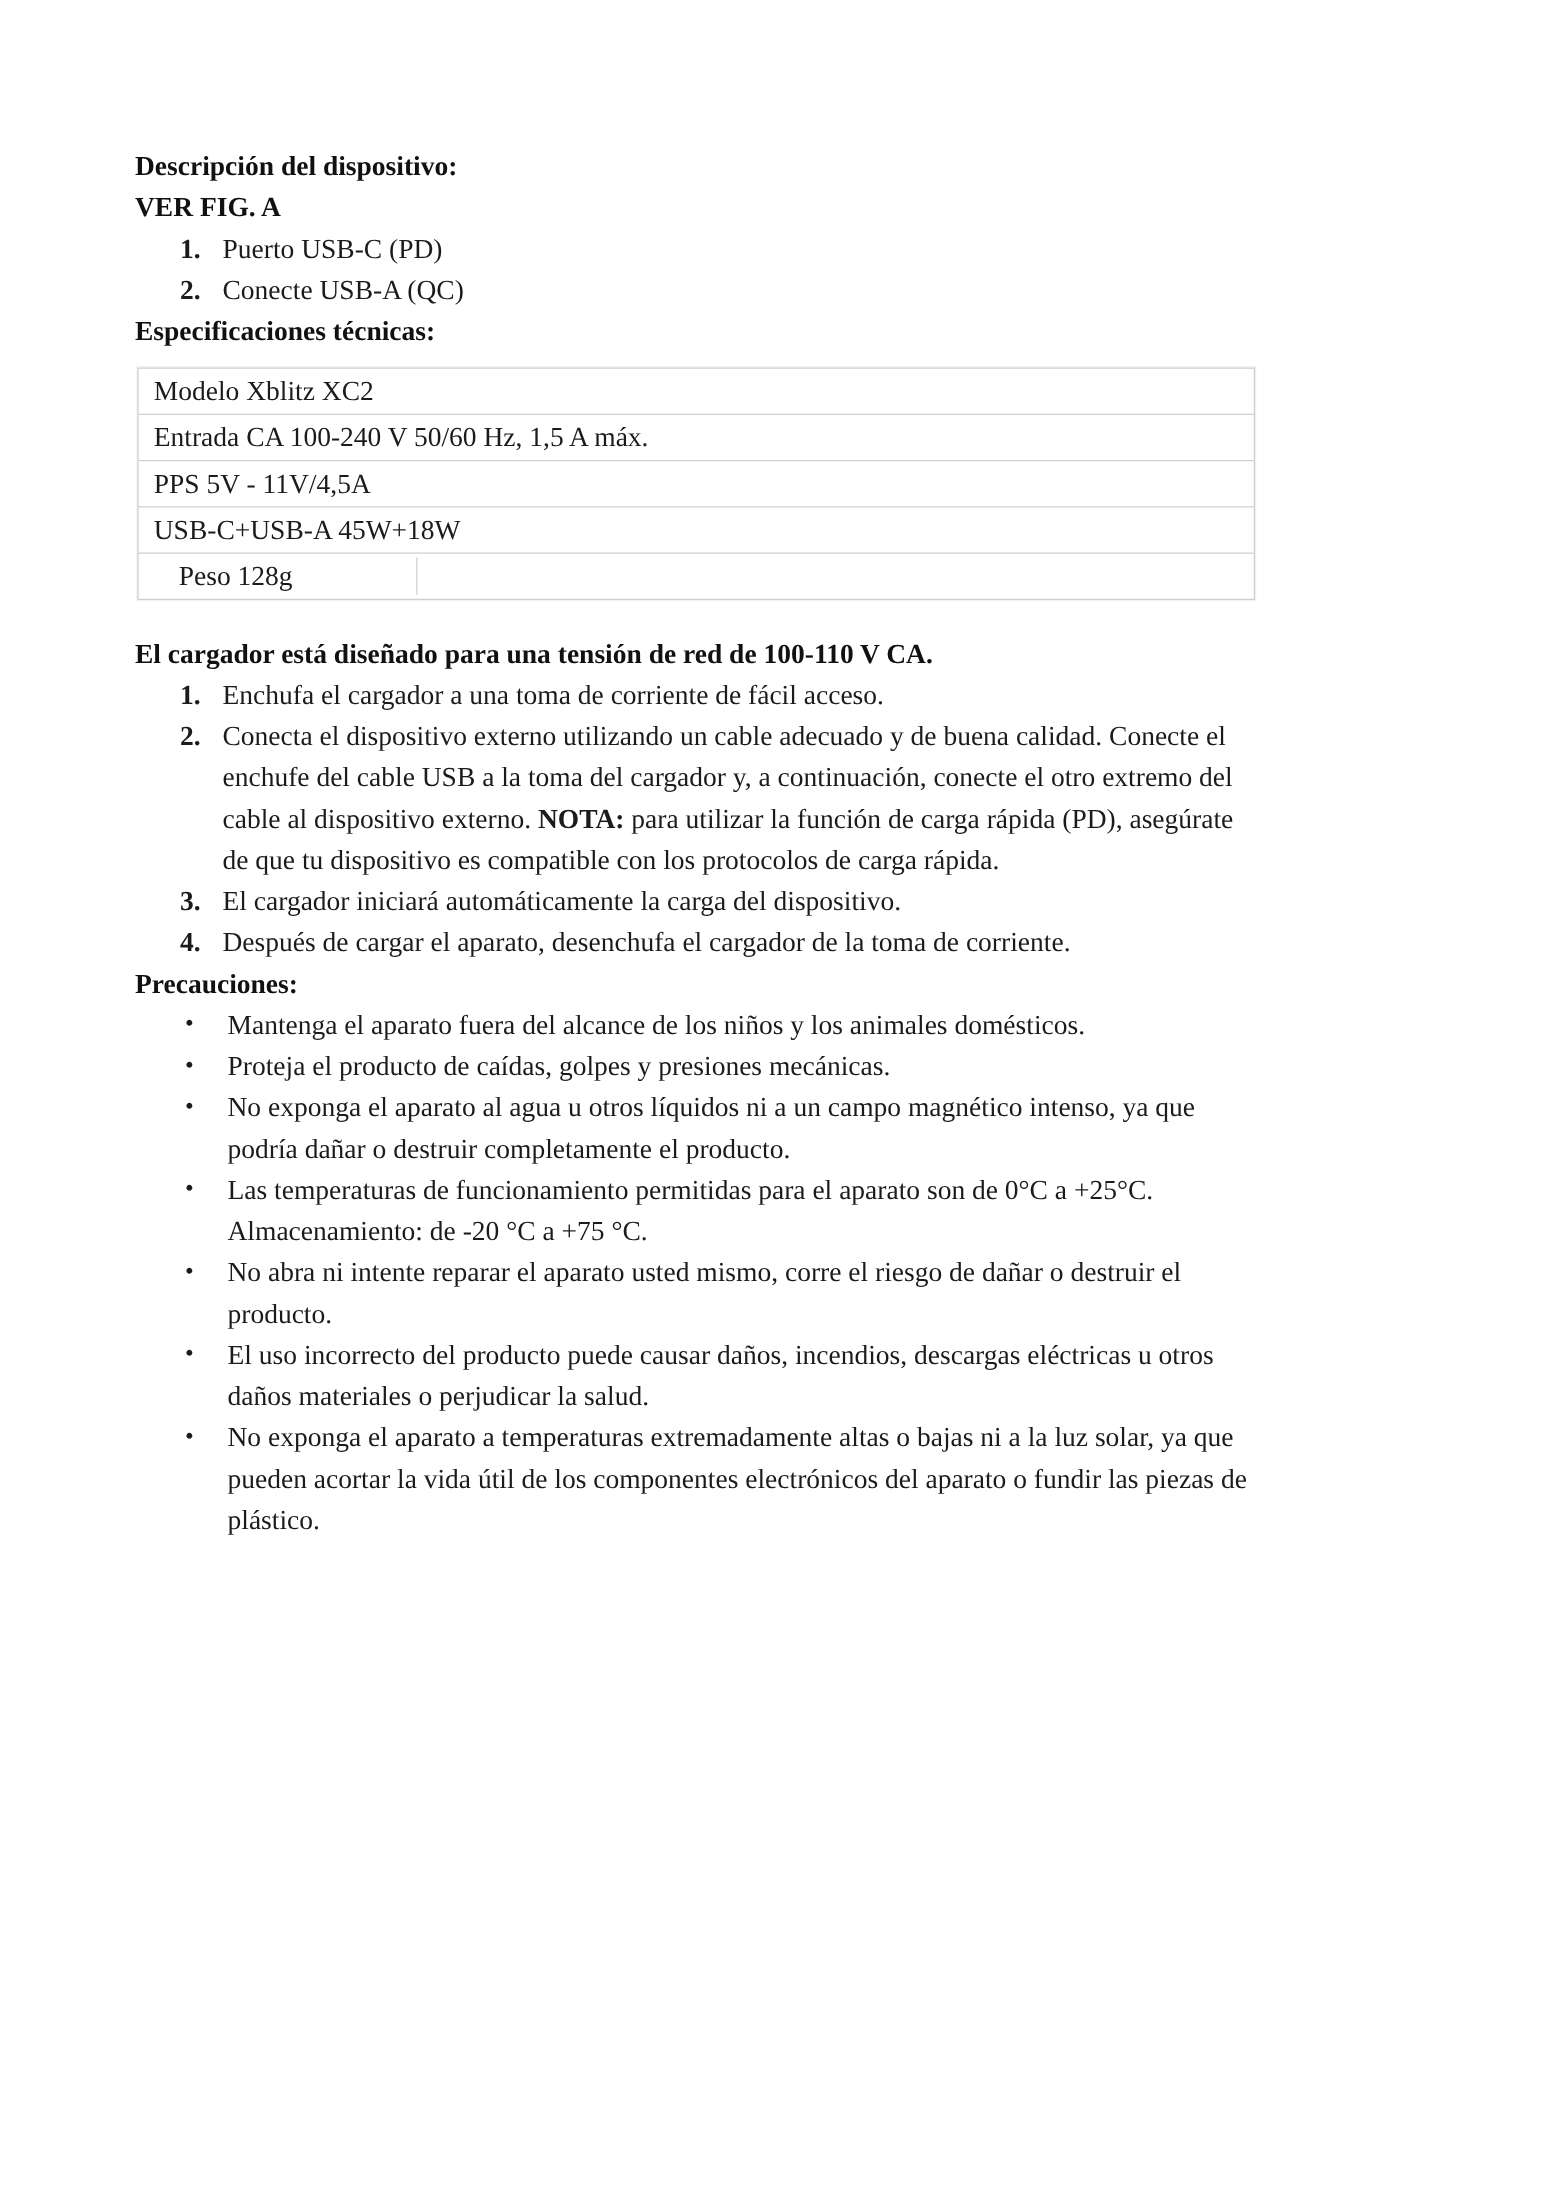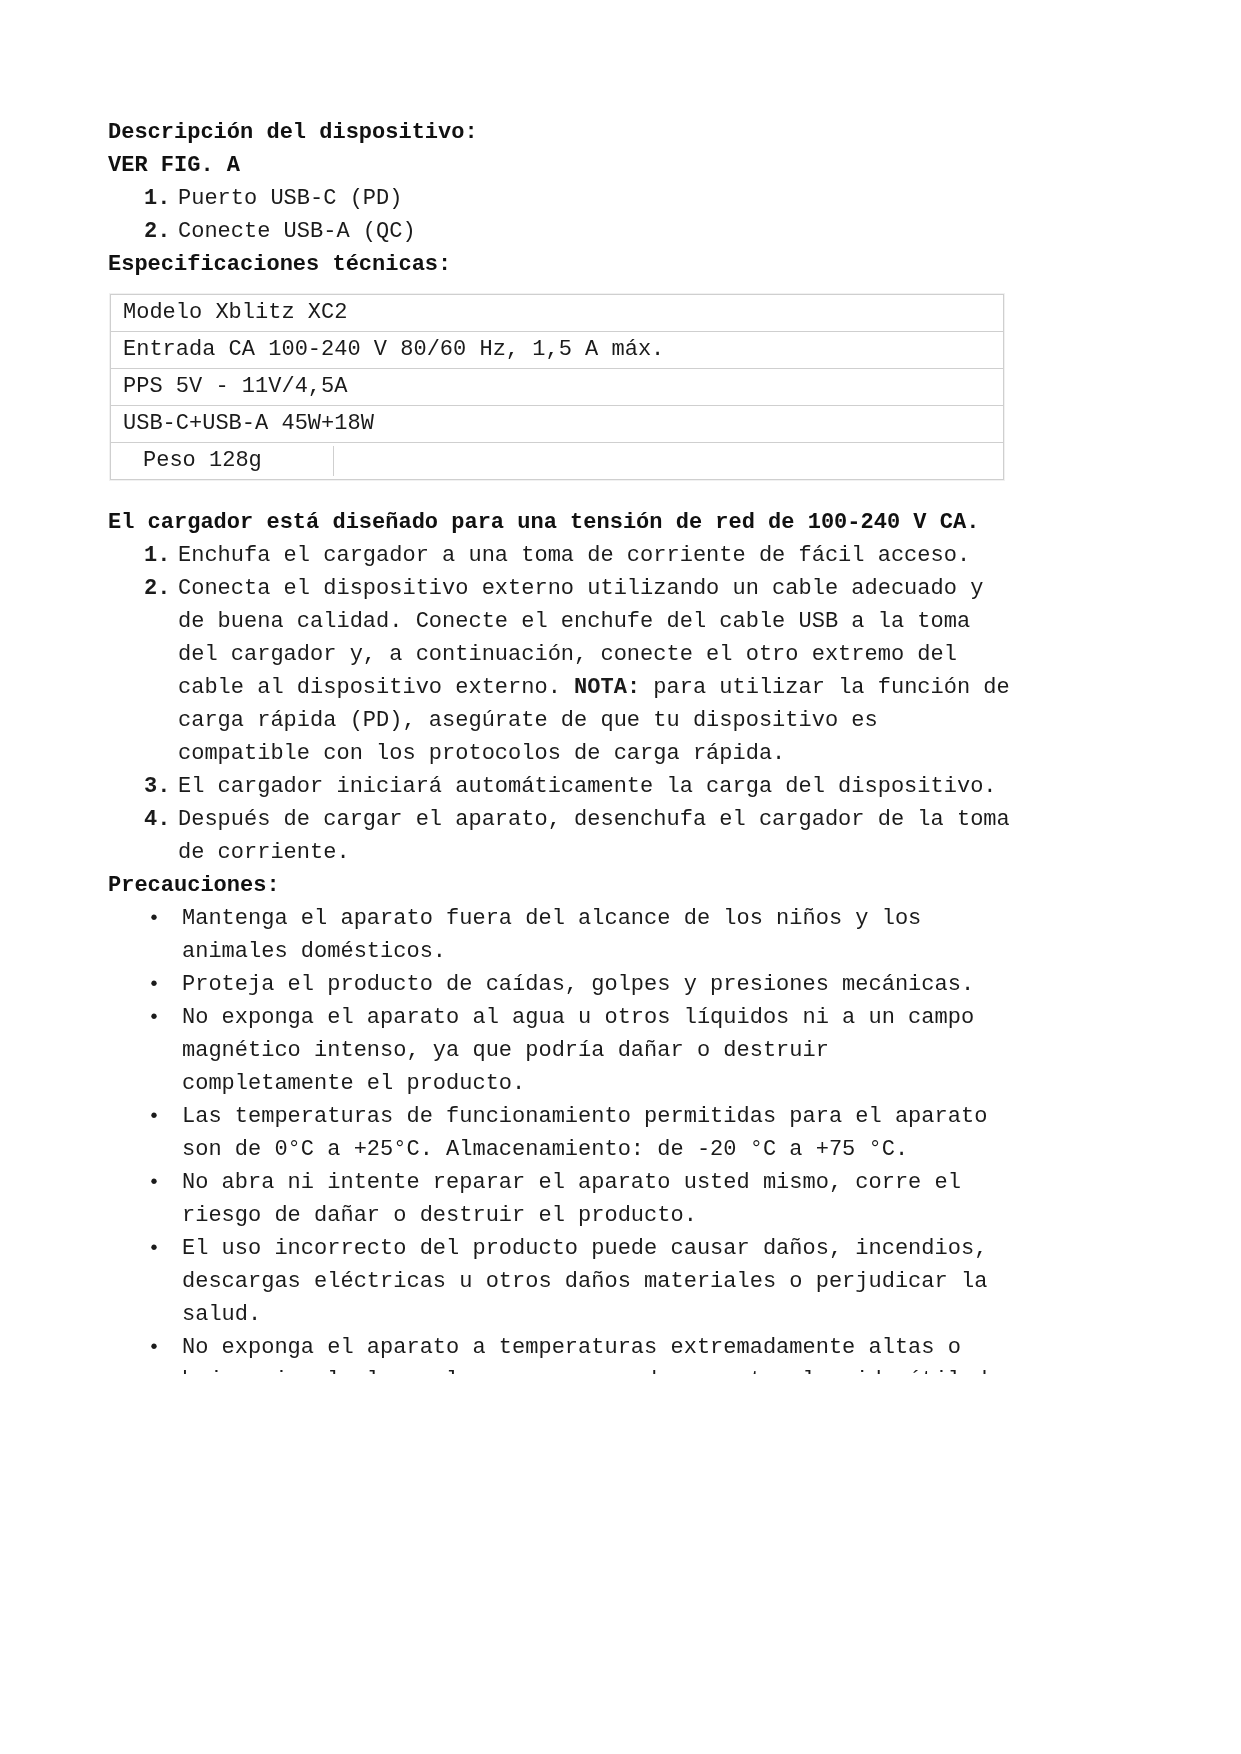--- a/index.html
+++ b/index.html
@@ -3,21 +3,21 @@
 <meta charset="utf-8">
 <style>
   html, body { margin: 0; padding: 0; background: #ffffff; }
   .page {
     position: relative;
     width: 1241px;
     height: 1374px;
     background: #ffffff;
     box-sizing: border-box;
     padding: 116px 0 0 108px;
-    font-family: Liberation Mono, monospace;
+    font-family: Liberation Serif, serif;
     font-size: 22px;
     line-height: 33px;
     color: #1b1b1b;
   }
   .content { width: 902px; }
   .h { font-weight: bold; color: #111; }
   .olist, .blist { width: 100%; }
   .oitem { display: flex; padding-left: 36px; }
   .oitem .num { font-weight: bold; width: 34px; flex: none; }
   .oitem .txt { flex: 1; }
@@ -70,35 +70,35 @@
       </div>
     </div>
 
     <div class="h">Especificaciones técnicas:</div>
 
     <div class="spec-table">
       <div class="spec-row">
         <span class="cell-full">Modelo Xblitz XC2</span>
       </div>
       <div class="spec-row">
-        <span class="cell-full">Entrada CA 100-240 V 80/60 Hz, 1,5 A máx.</span>
+        <span class="cell-full">Entrada CA 100-240 V 50/60 Hz, 1,5 A máx.</span>
       </div>
       <div class="spec-row">
         <span class="cell-full">PPS 5V - 11V/4,5A</span>
       </div>
       <div class="spec-row">
         <span class="cell-full">USB-C+USB-A 45W+18W</span>
       </div>
       <div class="spec-row split">
         <span class="cell cell-first">Peso 128g</span>
         <span class="cell cell-rest"></span>
       </div>
     </div>
 
-    <div class="h">El cargador está diseñado para una tensión de red de 100-240 V CA.</div>
+    <div class="h">El cargador está diseñado para una tensión de red de 100-110 V CA.</div>
 
     <div class="olist">
       <div class="oitem">
         <span class="num">1.</span>
         <span class="txt">Enchufa el cargador a una toma de corriente de fácil acceso.</span>
       </div>
       <div class="oitem">
         <span class="num">2.</span>
         <span class="txt"><span>Conecta el dispositivo externo utilizando un cable adecuado y de buena calidad. Conecte el enchufe del cable USB a la toma del cargador y, a continuación, conecte el otro extremo del cable al dispositivo externo. </span><span class="nota">NOTA:</span><span> para utilizar la función de carga rápida (PD), asegúrate de que tu dispositivo es compatible con los protocolos de carga rápida.</span></span>
       </div>

